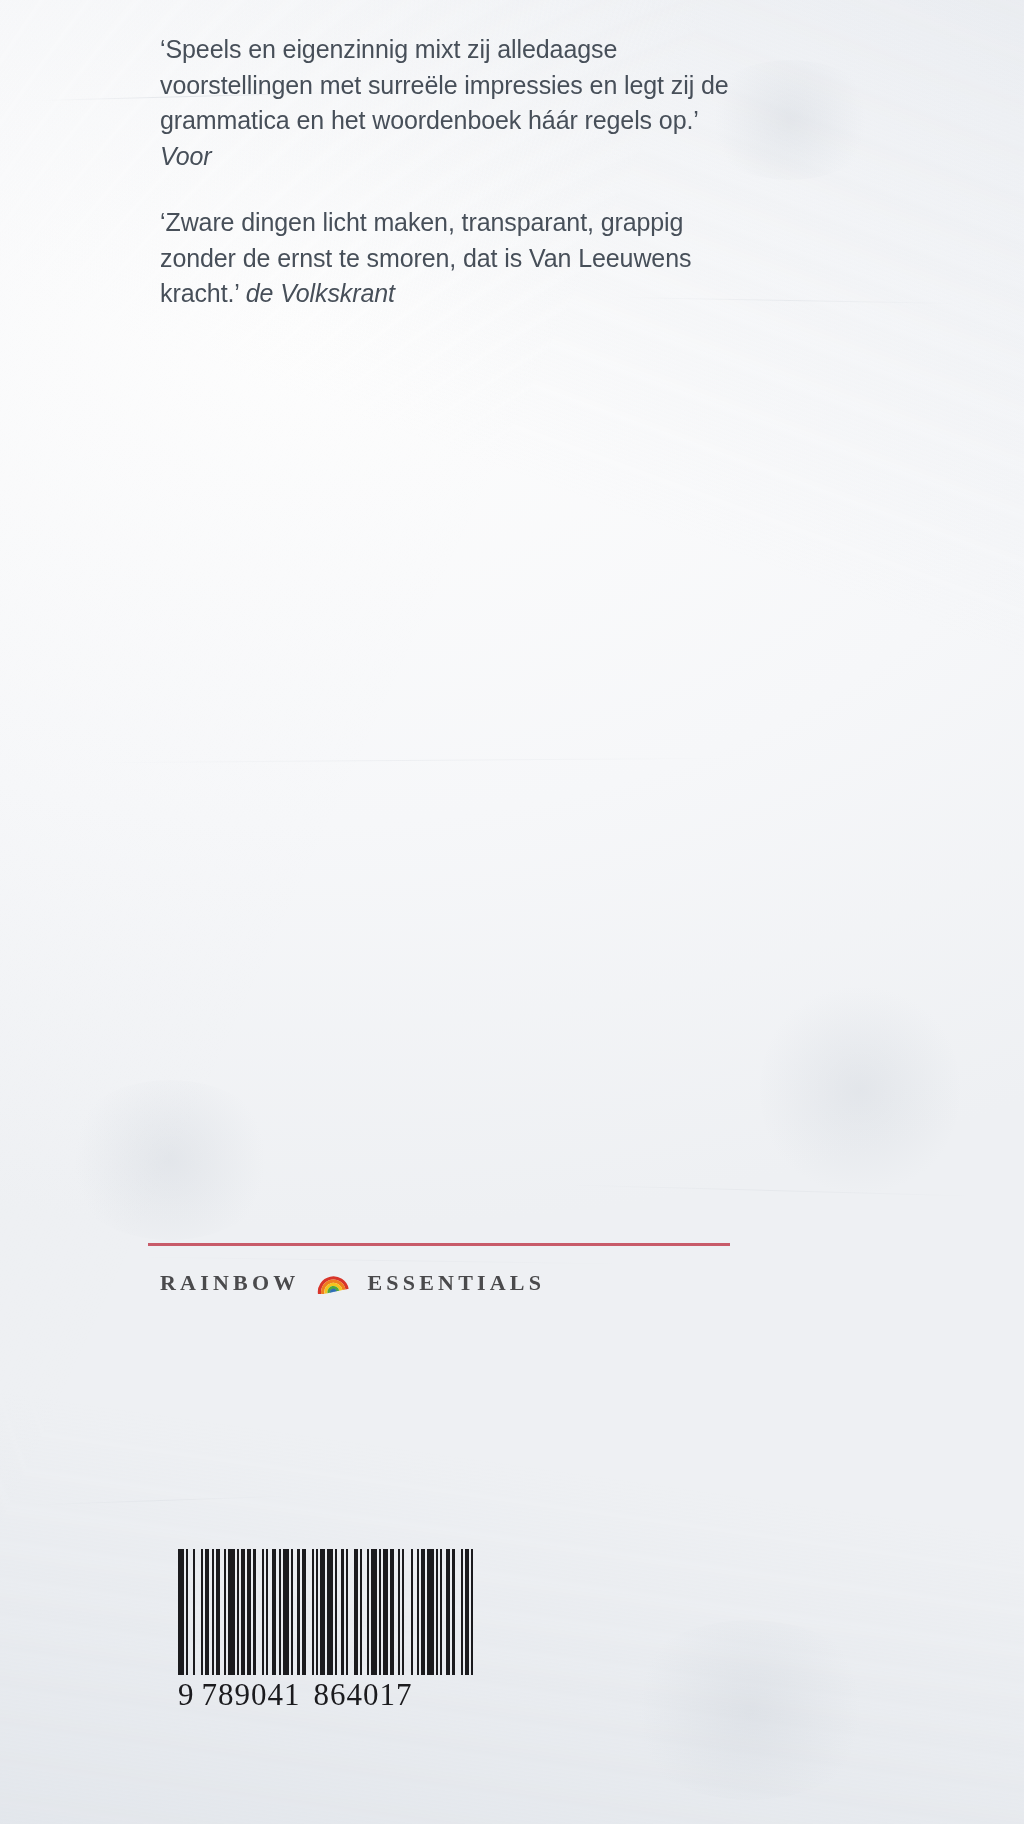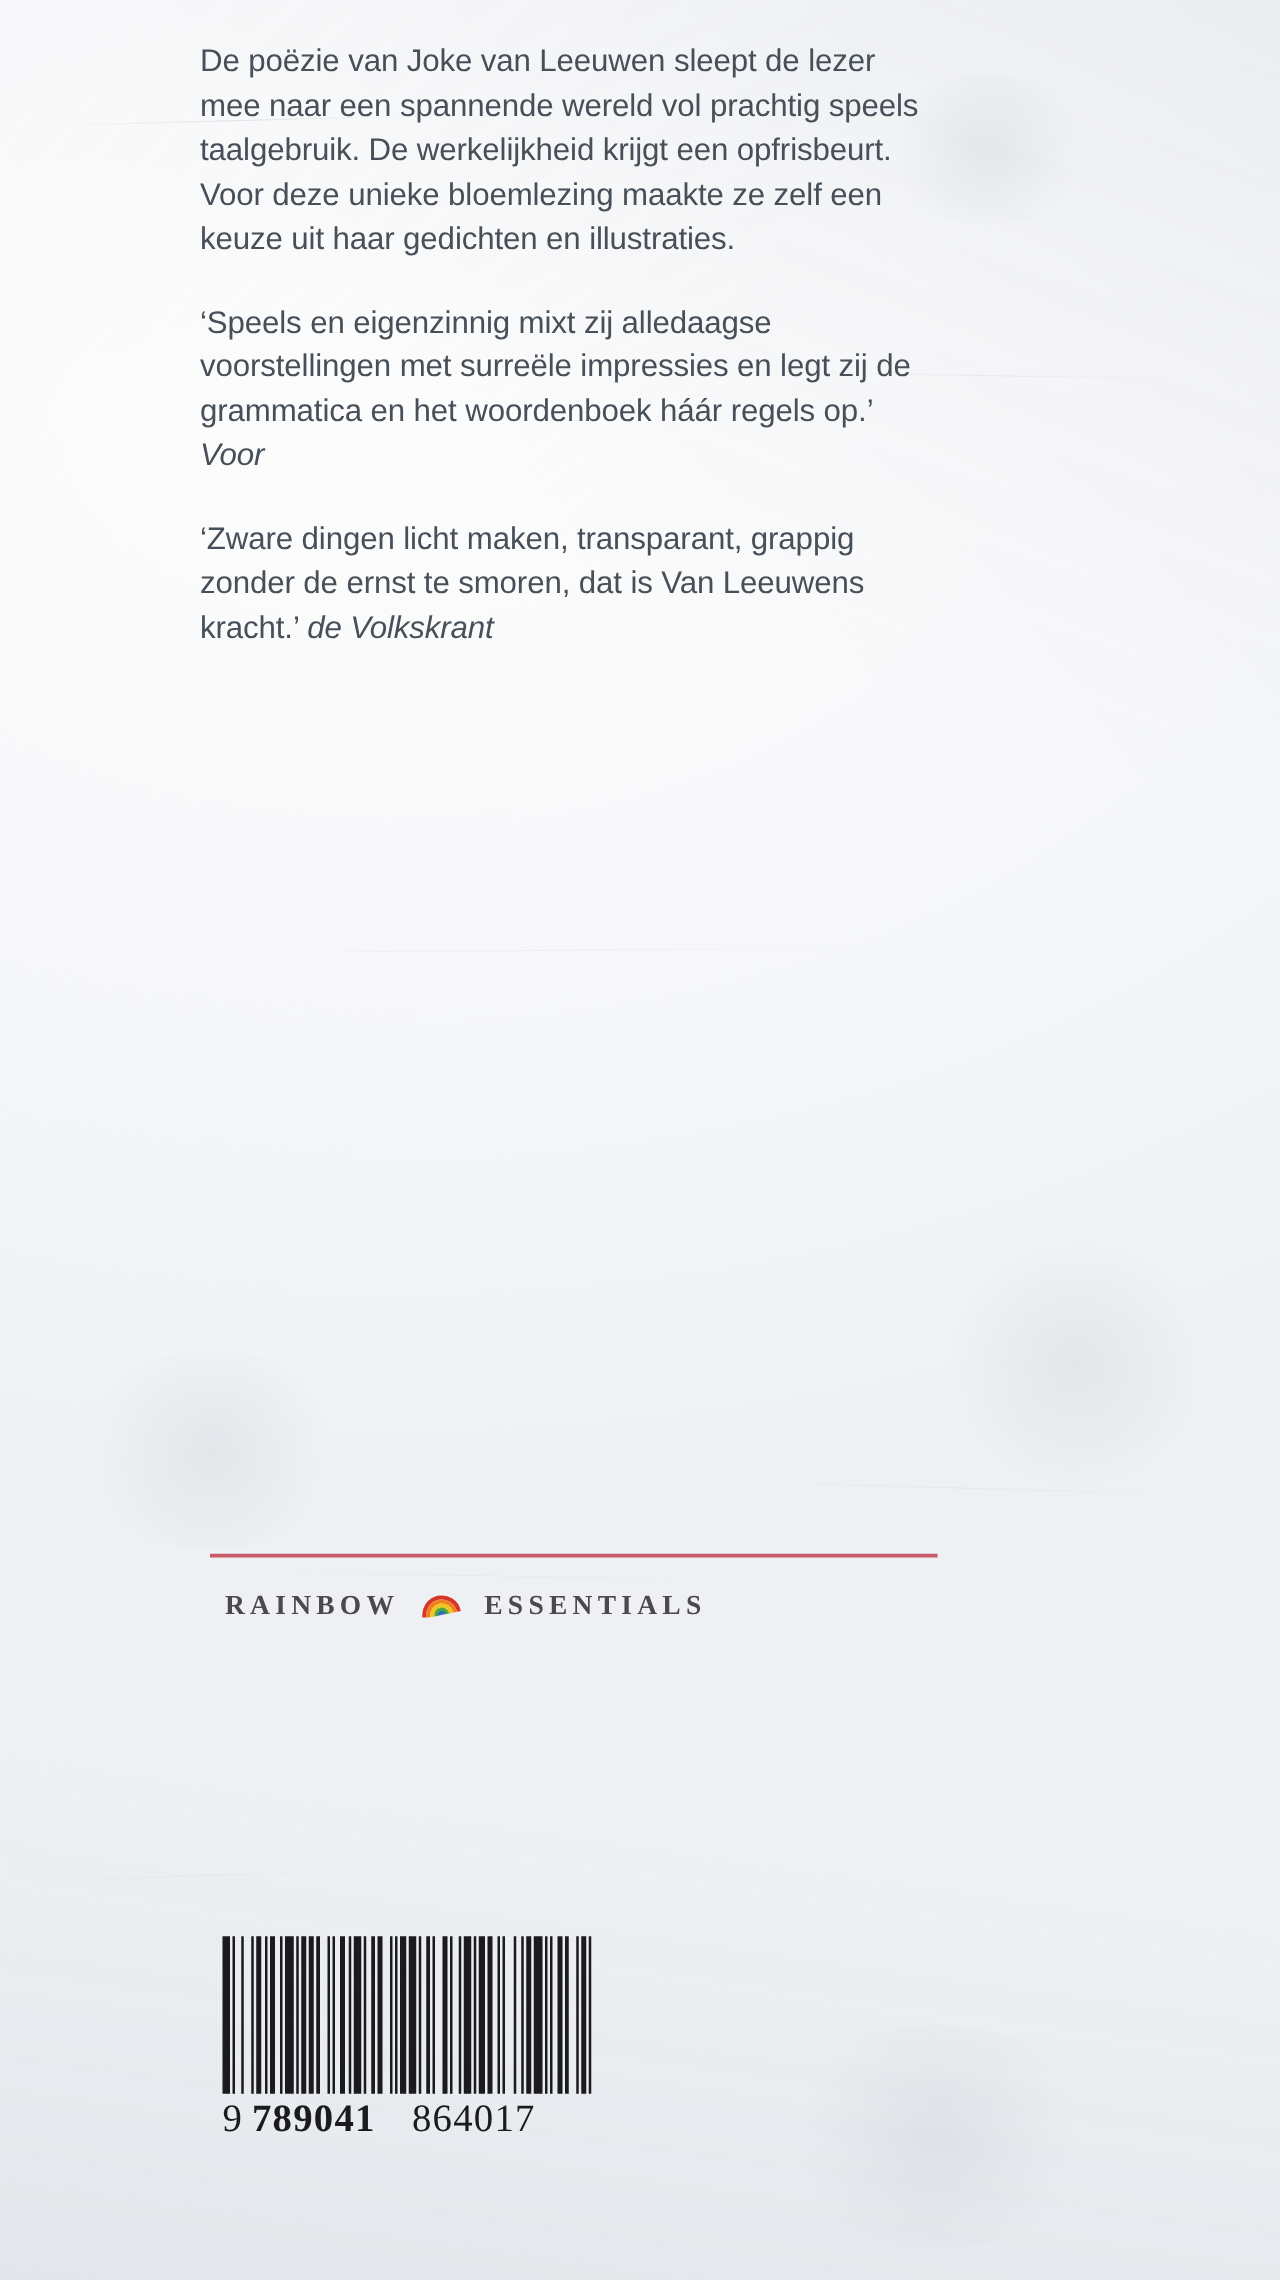--- a/index.html
+++ b/index.html
@@ -91,21 +91,21 @@
     max-width: 590px;
   }
   .para:last-child { margin-bottom: 0; }
   .para em {
     font-style: italic;
   }
 
   
   .imprint {
     position: absolute;
-    left: 168px;
+    left: 148px;
     top: 1243px;
     width: 582px;
   }
   .imprint-rule {
     width: 100%;
     height: 3px;
     background: #c0394b;
     opacity: .82;
   }
   .imprint-logo {
@@ -146,21 +146,21 @@
   .bar.gap { background: transparent; }
   .barcode-digits {
     margin-top: 2px;
     font-family: "Liberation Serif", serif;
     font-size: 31px;
     letter-spacing: 1px;
     color: #1b1b1e;
     white-space: nowrap;
   }
   .barcode-digits .d-lead { margin-right: 7px; }
-  .barcode-digits .d-mid { margin-right: 29px; font-weight: bold; }
+  .barcode-digits .d-mid { margin-right: 13px; }
 </style>
 </head>
 <body>
 
 <div class="page">
 
   <div class="paper-texture"></div>
   <div class="scan-streak s1"></div>
   <div class="scan-streak s2"></div>
   <div class="scan-streak s3"></div>
@@ -170,21 +170,20 @@
   <div class="blotch b1"></div>
   <div class="blotch b2"></div>
   <div class="blotch b3"></div>
   <div class="blotch b4"></div>
 
   <div class="content">
 
 
     <div class="body-block">
 
-      <p class="para">De poëzie van Joke van Leeuwen sleept de lezer mee naar een spannende wereld vol prachtig speels taalgebruik. De werkelijkheid krijgt een opfrisbeurt. Voor deze unieke bloemlezing maakte ze zelf een keuze uit haar gedichten en illustraties.</p>
 
       <p class="para">
         <span>‘Speels en eigenzinnig mixt zij alledaagse voorstellingen met surreële impressies en legt zij de grammatica en het woordenboek háár regels op.’ </span><em>Voor</em>
       </p>
 
       <p class="para">
         <span>‘Zware dingen licht maken, transparant, grappig zonder de ernst te smoren, dat is Van Leeuwens kracht.’ </span><em>de Volkskrant</em>
       </p>
 
 

